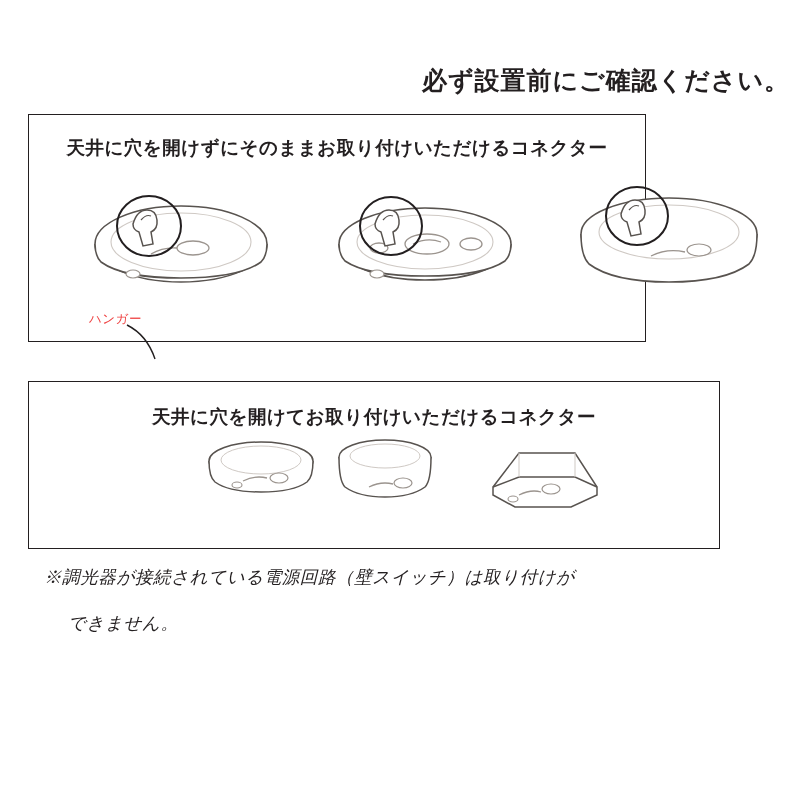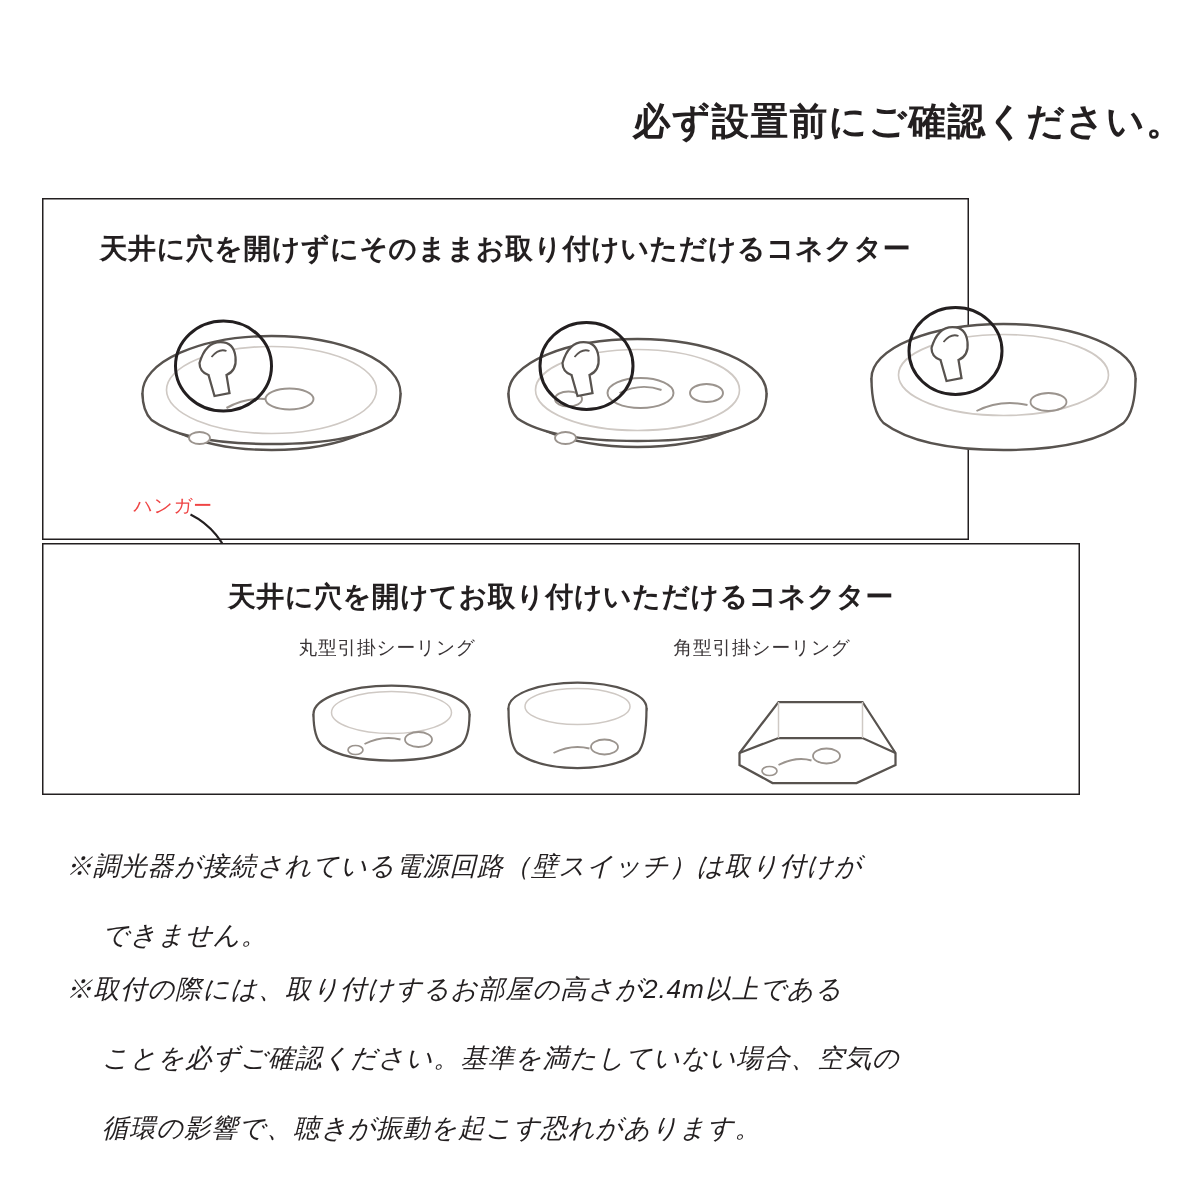--- a/index.html
+++ b/index.html
@@ -32,27 +32,27 @@
     color: #231f20;
   }
   .panel {
     position: absolute;
     border: 1.5px solid #231f20;
     box-sizing: border-box;
     background: #fff;
   }
   .panel-1 {
     left: 28px;
-    top: 132px;
+    top: 114px;
     width: 618px;
     height: 228px;
   }
   .panel-2 {
     left: 28px;
-    top: 362px;
+    top: 381px;
     width: 692px;
     height: 168px;
   }
   .panel-title {
     text-align: center;
     font-size: 18.5px;
     font-weight: bold;
     letter-spacing: 0.5px;
     color: #231f20;
   }
@@ -181,24 +181,20 @@
 
     <div class="hanger-label">ハンガー</div>
     <svg style="position:absolute; left:96px; top:206px;" width="70" height="46" viewBox="0 0 70 46">
       <path d="M2 4 q20 10 28 34" fill="none" stroke="#231f20" stroke-width="1.4"></path>
     </svg>
   </div>
 
   <div class="panel panel-2">
     <div class="panel-title">天井に穴を開けてお取り付けいただけるコネクター</div>
 
-    <div class="caption-row">
-      <span class="caption cap-a">丸型引掛シーリング</span>
-      <span class="caption cap-b">角型引掛シーリング</span>
-    </div>
 
     <div class="figures">
 
       <div class="fig" style="left:172px; top:4px;">
         <svg width="120" height="80" viewBox="0 0 120 80">
           <ellipse cx="60" cy="28" rx="52" ry="19" fill="#ffffff" stroke="#58534f" stroke-width="1.5"></ellipse>
           <path d="M8 28 q0 16 6 21 q14 10 46 10 q32 0 46 -10 q6 -5 6 -21" fill="#ffffff" stroke="#58534f" stroke-width="1.5"></path>
           <ellipse cx="60" cy="27" rx="40" ry="14" fill="none" stroke="#cfc9c4" stroke-width="1"></ellipse>
           <path d="M42 48 q12 -6 24 -3" fill="none" stroke="#9b948e" stroke-width="1.3"></path>
           <ellipse cx="78" cy="45" rx="9" ry="5" fill="none" stroke="#9b948e" stroke-width="1.2"></ellipse>
@@ -230,21 +226,16 @@
     </div>
   </div>
 
   <div class="notes">
 
     <div class="note">
       <span>※</span><span class="body">調光器が接続されている電源回路（壁スイッチ）は取り付けが</span>
       <span class="note-indent">できません。</span>
     </div>
 
-    <div class="note">
-      <span>※</span><span class="body">取付の際には、取り付けするお部屋の高さが2.4m以上である</span>
-      <span class="note-indent">ことを必ずご確認ください。基準を満たしていない場合、空気の</span>
-      <span class="note-indent">循環の影響で、聴きが振動を起こす恐れがあります。</span>
-    </div>
 
   </div>
 
 </div>
 
 </body></html>

